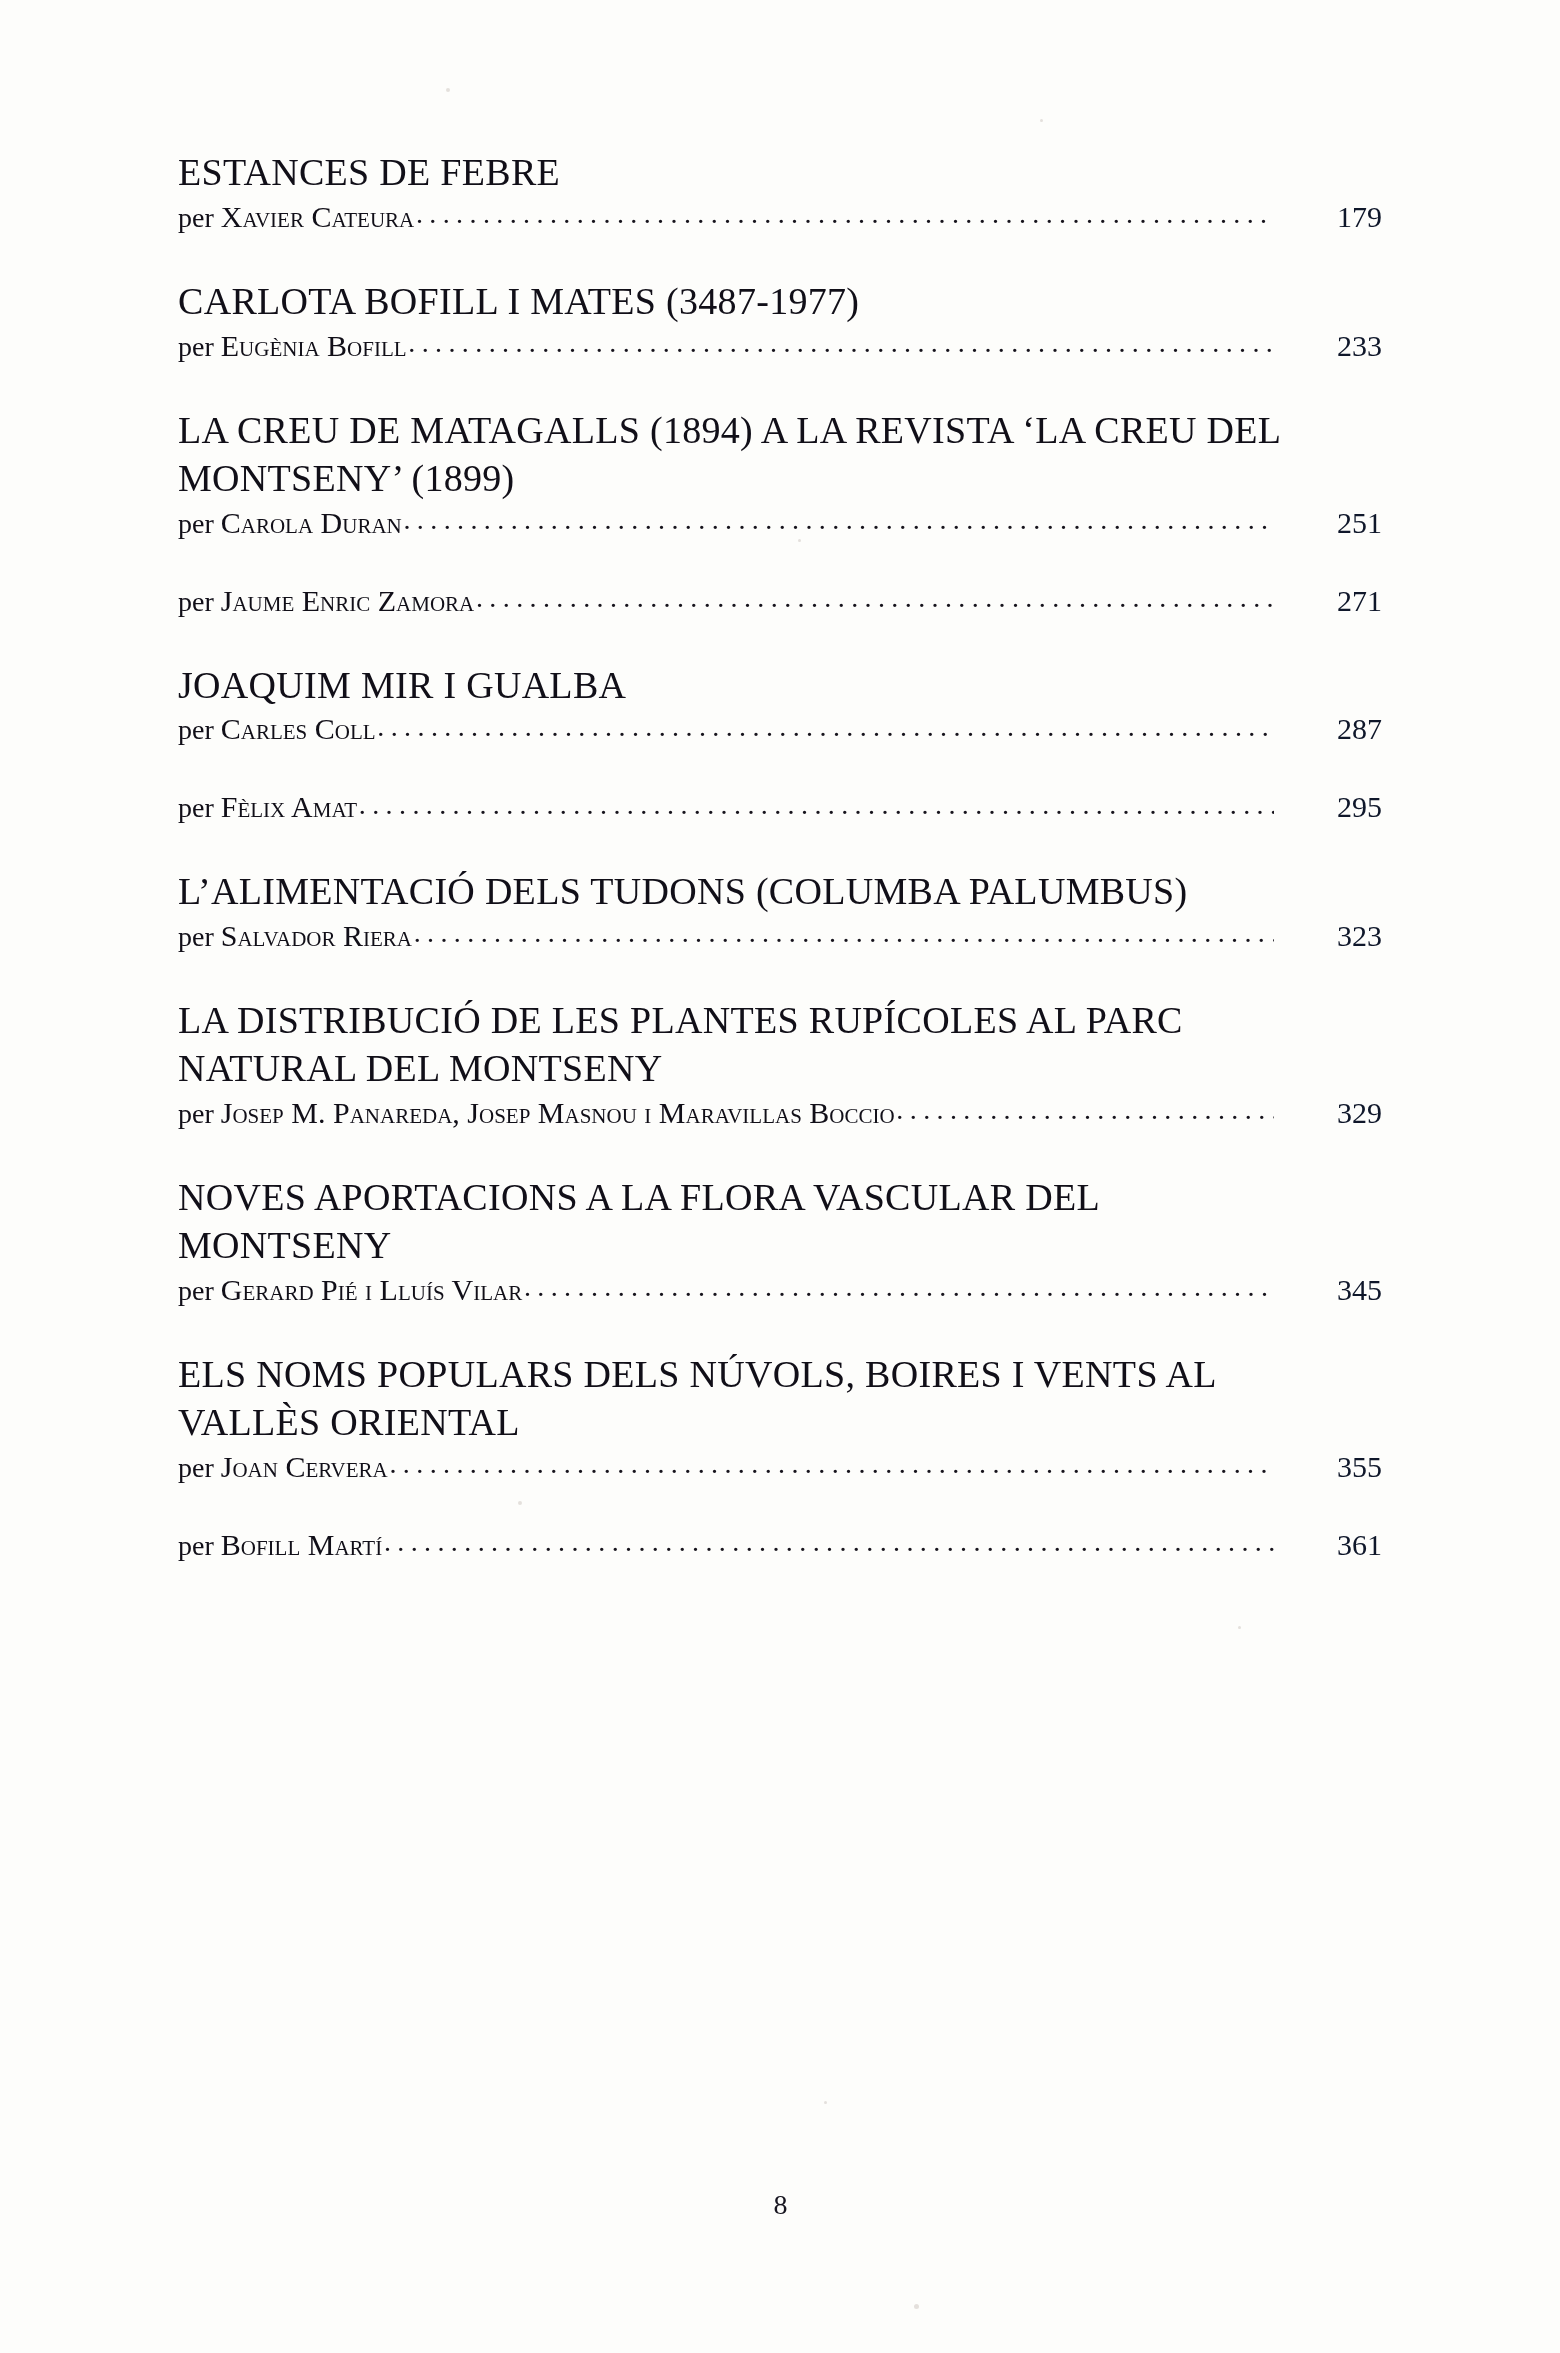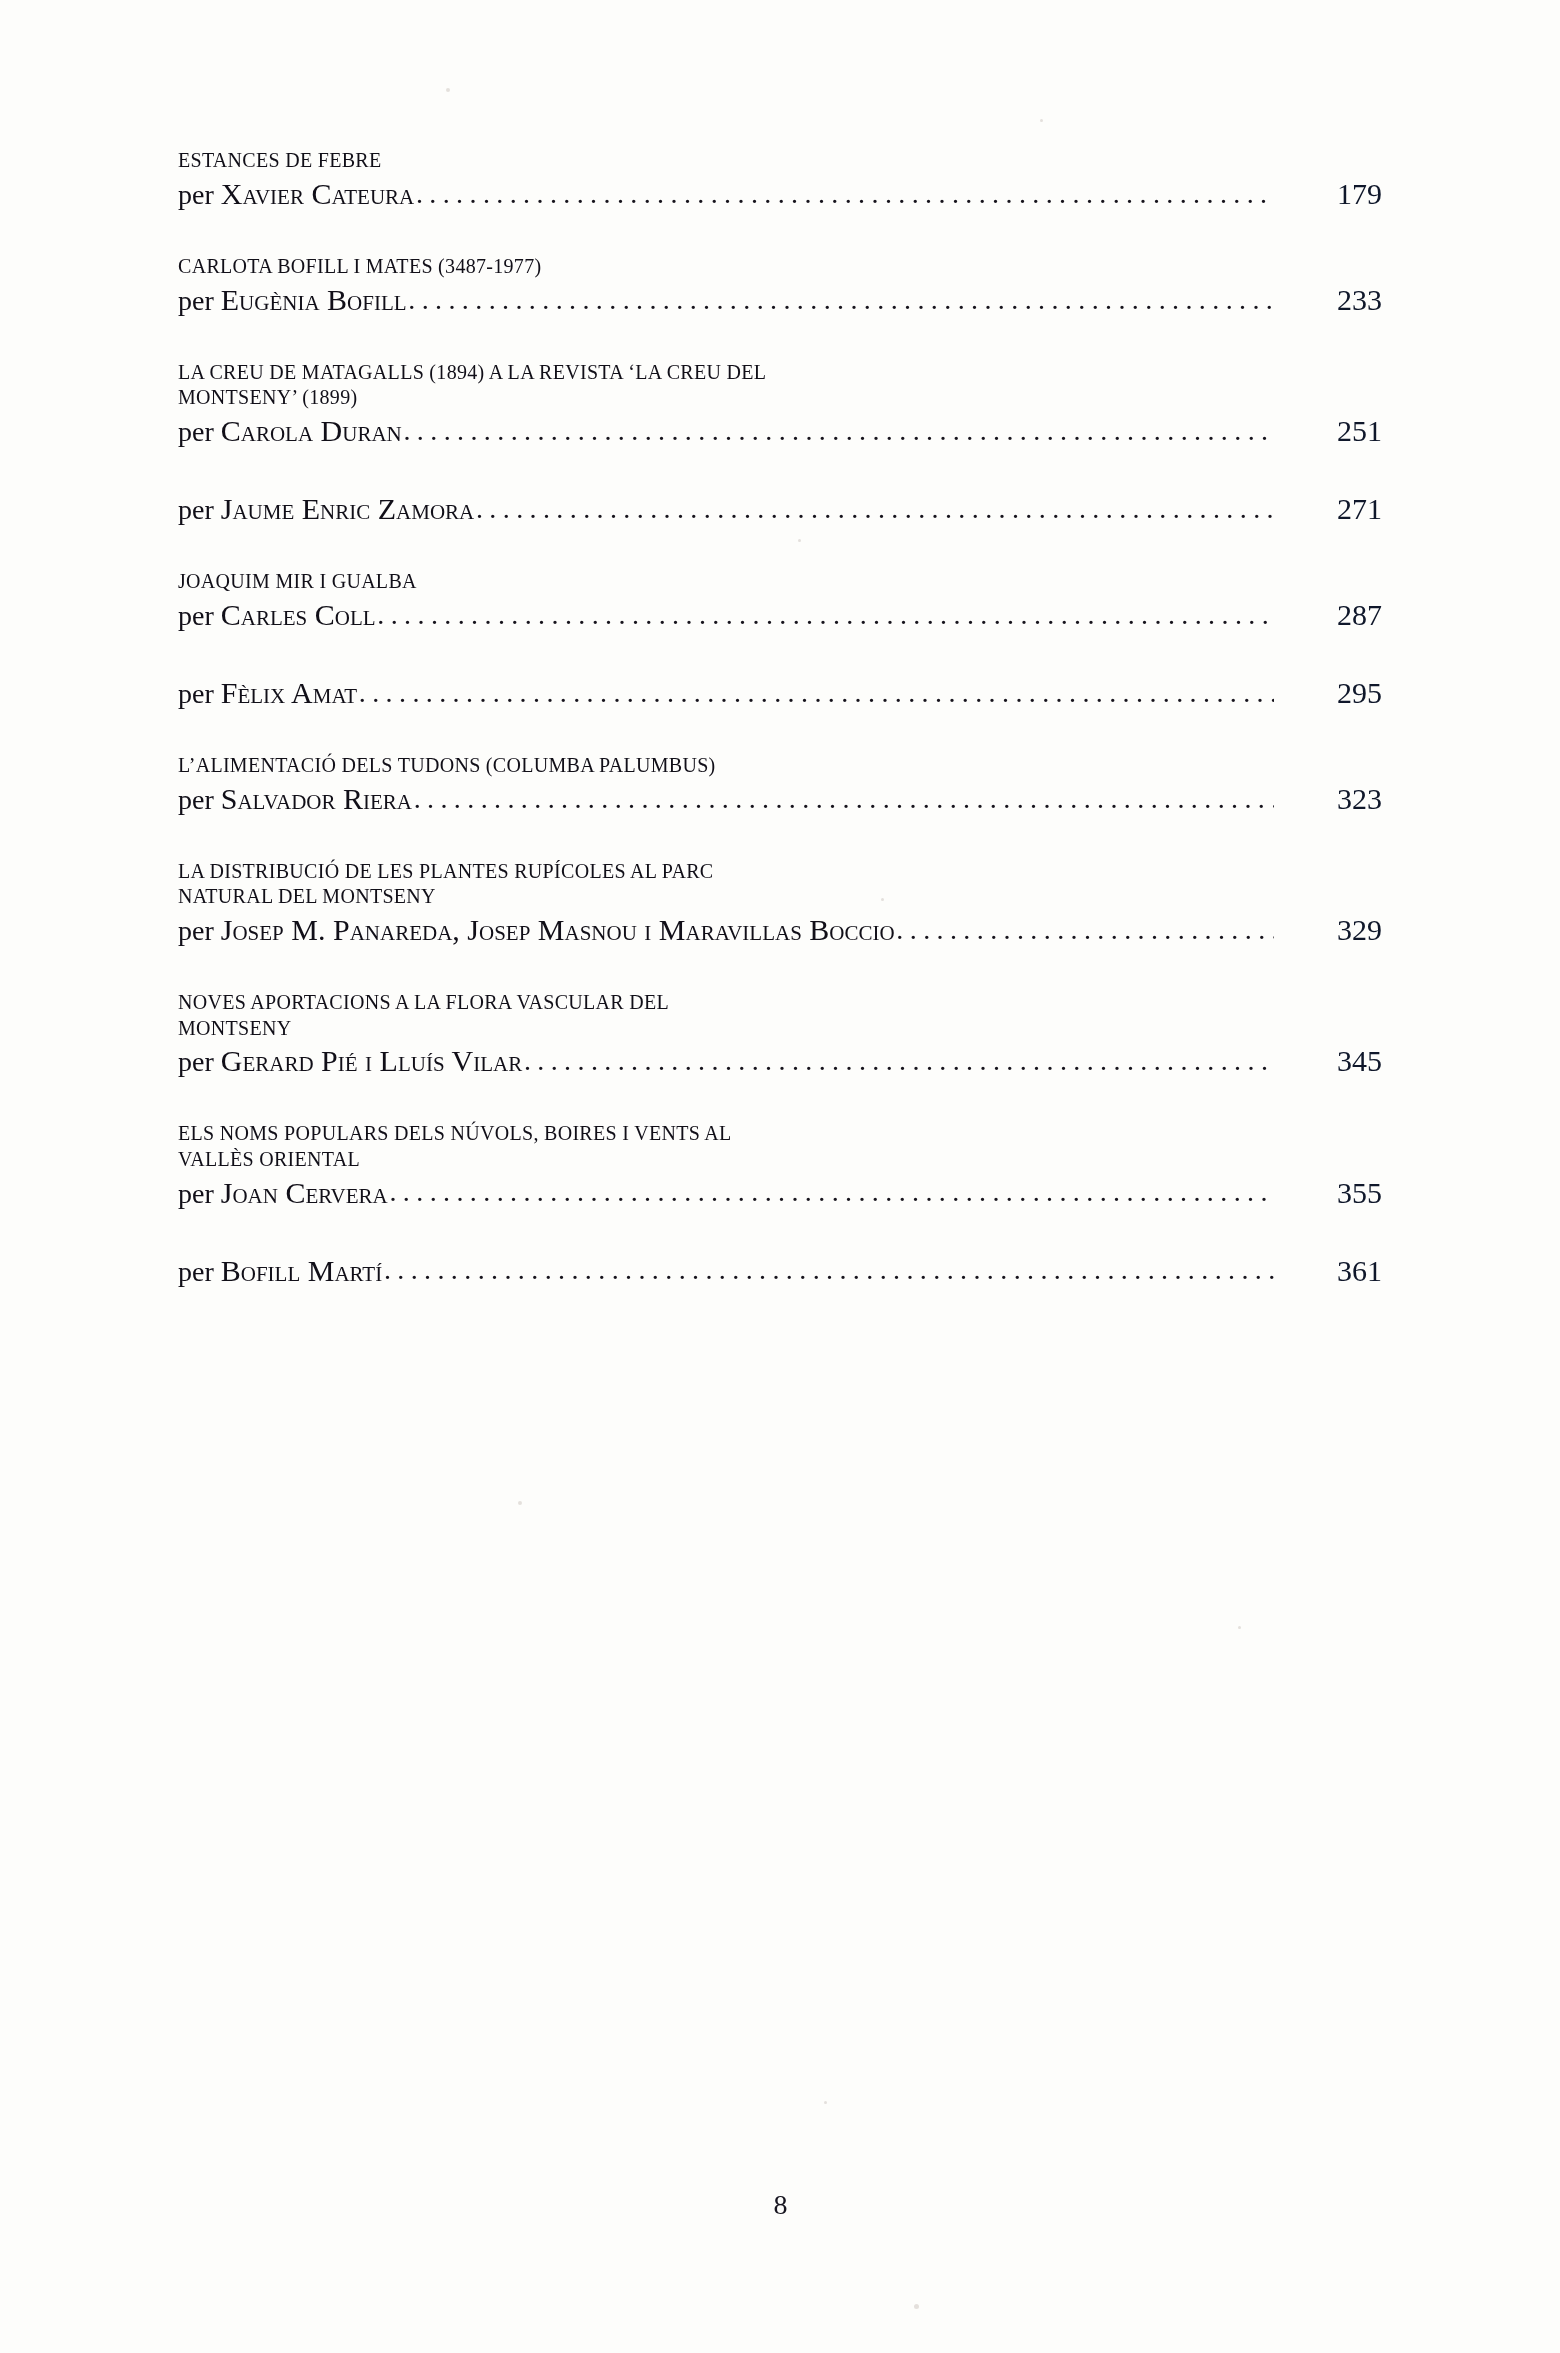--- a/index.html
+++ b/index.html
@@ -29,30 +29,30 @@
     top: 148px;
     width: 1228px;
   }
 
   .entry {
     margin-bottom: 42px;
     position: relative;
   }
 
   .title-line {
-    font-size: 20px;
+    font-size: 38px;
     line-height: 1.27;
     letter-spacing: 0.3px;
     color: #110f18;
     white-space: pre-wrap;
   }
 
   .author-row {
     display: flex;
-    align-items: flex-end;
+    align-items: flex-start;
     width: 100%;
     margin-top: 2.5px;
   }
 
   .author {
     font-size: 30px;
     line-height: 1.2;
     font-variant: small-caps;
     white-space: nowrap;
     color: #110f18;

